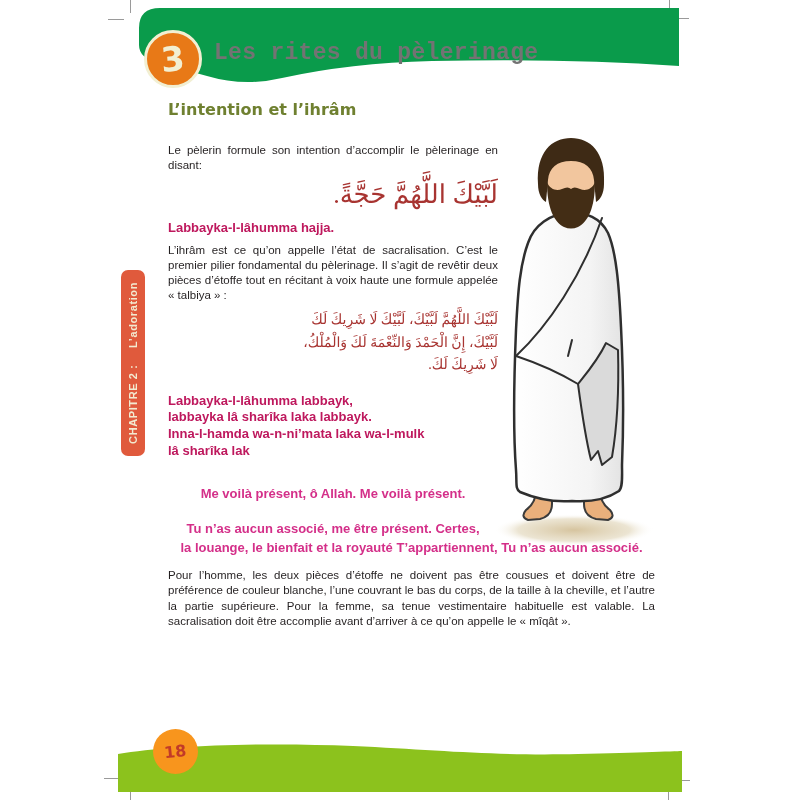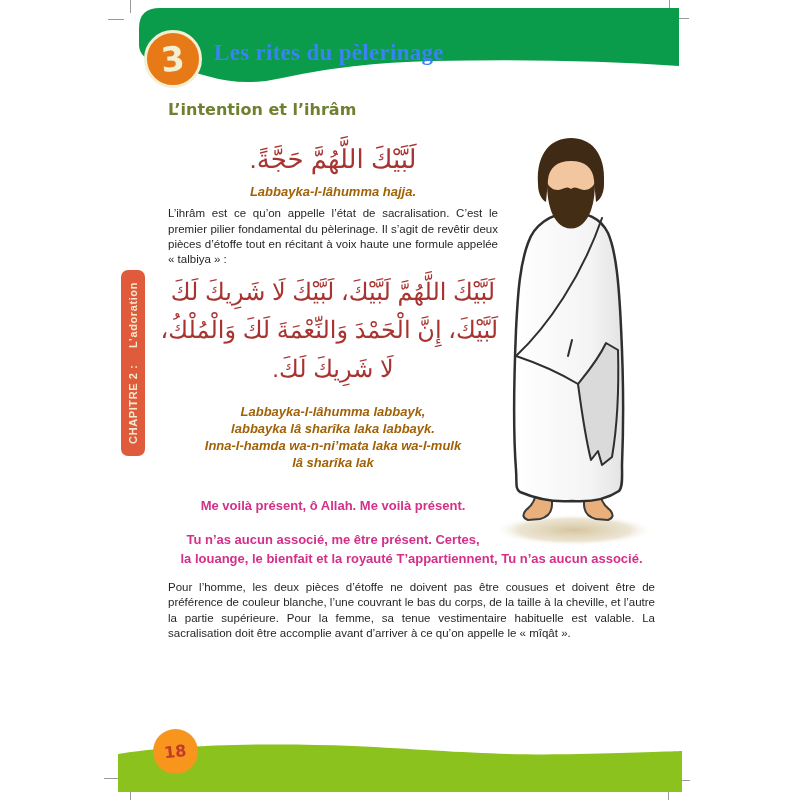--- a/index.html
+++ b/index.html
@@ -15,22 +15,22 @@
     position:absolute;left:144px;top:30px;width:58px;height:58px;border-radius:50%;
     background:#e87917;border:3px solid #f2efd2;box-sizing:border-box;
     display:flex;align-items:center;justify-content:center;
   }
   .badge span{
     font-family:"DejaVu Sans",sans-serif;font-weight:bold;font-size:34px;
     color:#f2efd2;transform:rotate(-5deg);
   }
   .header-title{
     position:absolute;left:214px;top:40px;
-    font-family:Liberation Serif, serif;font-weight:bold;font-size:23px;
-    color:#3b82f6;letter-spacing:.3px;white-space:nowrap;
+    font-family:Liberation Mono, monospace;font-weight:bold;font-size:23px;
+    color:#737373;letter-spacing:.3px;white-space:nowrap;
   }
 
   
   .chapter-tab{
     position:absolute;left:121px;top:270px;width:24px;height:186px;
     background:#e05a3c;border-radius:7px;
     display:flex;align-items:center;justify-content:center;
   }
   .tab-text{
     writing-mode:vertical-rl;transform:rotate(180deg);
@@ -40,28 +40,28 @@
 
   
   .main{position:absolute;left:168px;top:100px;width:487px;}
   .section-heading{
     margin:0 0 24px;font-family:"DejaVu Sans",sans-serif;font-weight:bold;
     font-size:16px;color:#6f8030;
   }
   .par{font-size:11.5px;line-height:1.32;text-align:justify;margin:0 0 6px;width:330px;}
   .par-wide{width:487px;margin:12px 0 8px;line-height:1.35;}
   .arabic{
-    font-family:Liberation Sans, sans-serif;direction:rtl;text-align:center;
+    font-family:Liberation Serif, serif;direction:rtl;
     color:#a83431;white-space:pre;width:330px;
   }
   .arabic-one{font-size:26px;line-height:1.25;margin:0 0 8px;}
-  .arabic-talbiya{font-size:24px;line-height:1.6;margin:0 0 16px;}
+  .arabic-talbiya{font-size:14px;line-height:1.6;margin:0 0 16px;}
   .translit{
-    width:330px;text-align:center;color:#a16207;font-weight:bold;
-    font-size:13px;line-height:1.3;white-space:pre-line;margin:0 0 6px;font-style:italic;
+    width:330px;text-align:left;color:#be185d;font-weight:bold;
+    font-size:13px;line-height:1.3;white-space:pre-line;margin:0 0 6px;
   }
   .translit-2{margin:0 0 8px;}
   .translation{
     text-align:center;color:#d42f89;font-weight:bold;font-size:13px;
     line-height:1.32;white-space:pre-line;
   }
   .translation-one{width:330px;margin:0 0 10px;}
   .translation-narrow{width:330px;margin:0 0 2px;}
   .translation-wide{width:487px;margin:0 0 12px;}
 
@@ -100,20 +100,21 @@
 <div class="chapter-tab">
   <div class="tab-text">
     <span class="tab-part">CHAPITRE 2 :</span>
     <span class="tab-part">L’adoration</span>
   </div>
 </div>
 
 <div class="main">
   <h1 class="section-heading">L’intention et l’ihrâm</h1>
 
+  <p class="par">Le pèlerin formule son intention d’accomplir le pèlerinage en disant:</p>
 
   <div class="arabic arabic-one">لَبَّيْكَ اللَّهُمَّ حَجَّةً.</div>
   <div class="translit">Labbayka-l-lâhumma hajja.</div>
 
   <p class="par">L’ihrâm est ce qu’on appelle l’état de sacralisation. C’est le premier pilier fondamental du pèlerinage. Il s’agit de revêtir deux pièces d’étoffe tout en récitant à voix haute une formule appelée « talbiya » :</p>
 
   <div class="arabic arabic-talbiya">لَبَّيْكَ اللَّهُمَّ لَبَّيْكَ، لَبَّيْكَ لَا شَرِيكَ لَكَ
 لَبَّيْكَ، إِنَّ الْحَمْدَ وَالنِّعْمَةَ لَكَ وَالْمُلْكُ،
 لَا شَرِيكَ لَكَ.</div>
   <div class="translit translit-2">Labbayka-l-lâhumma labbayk,

